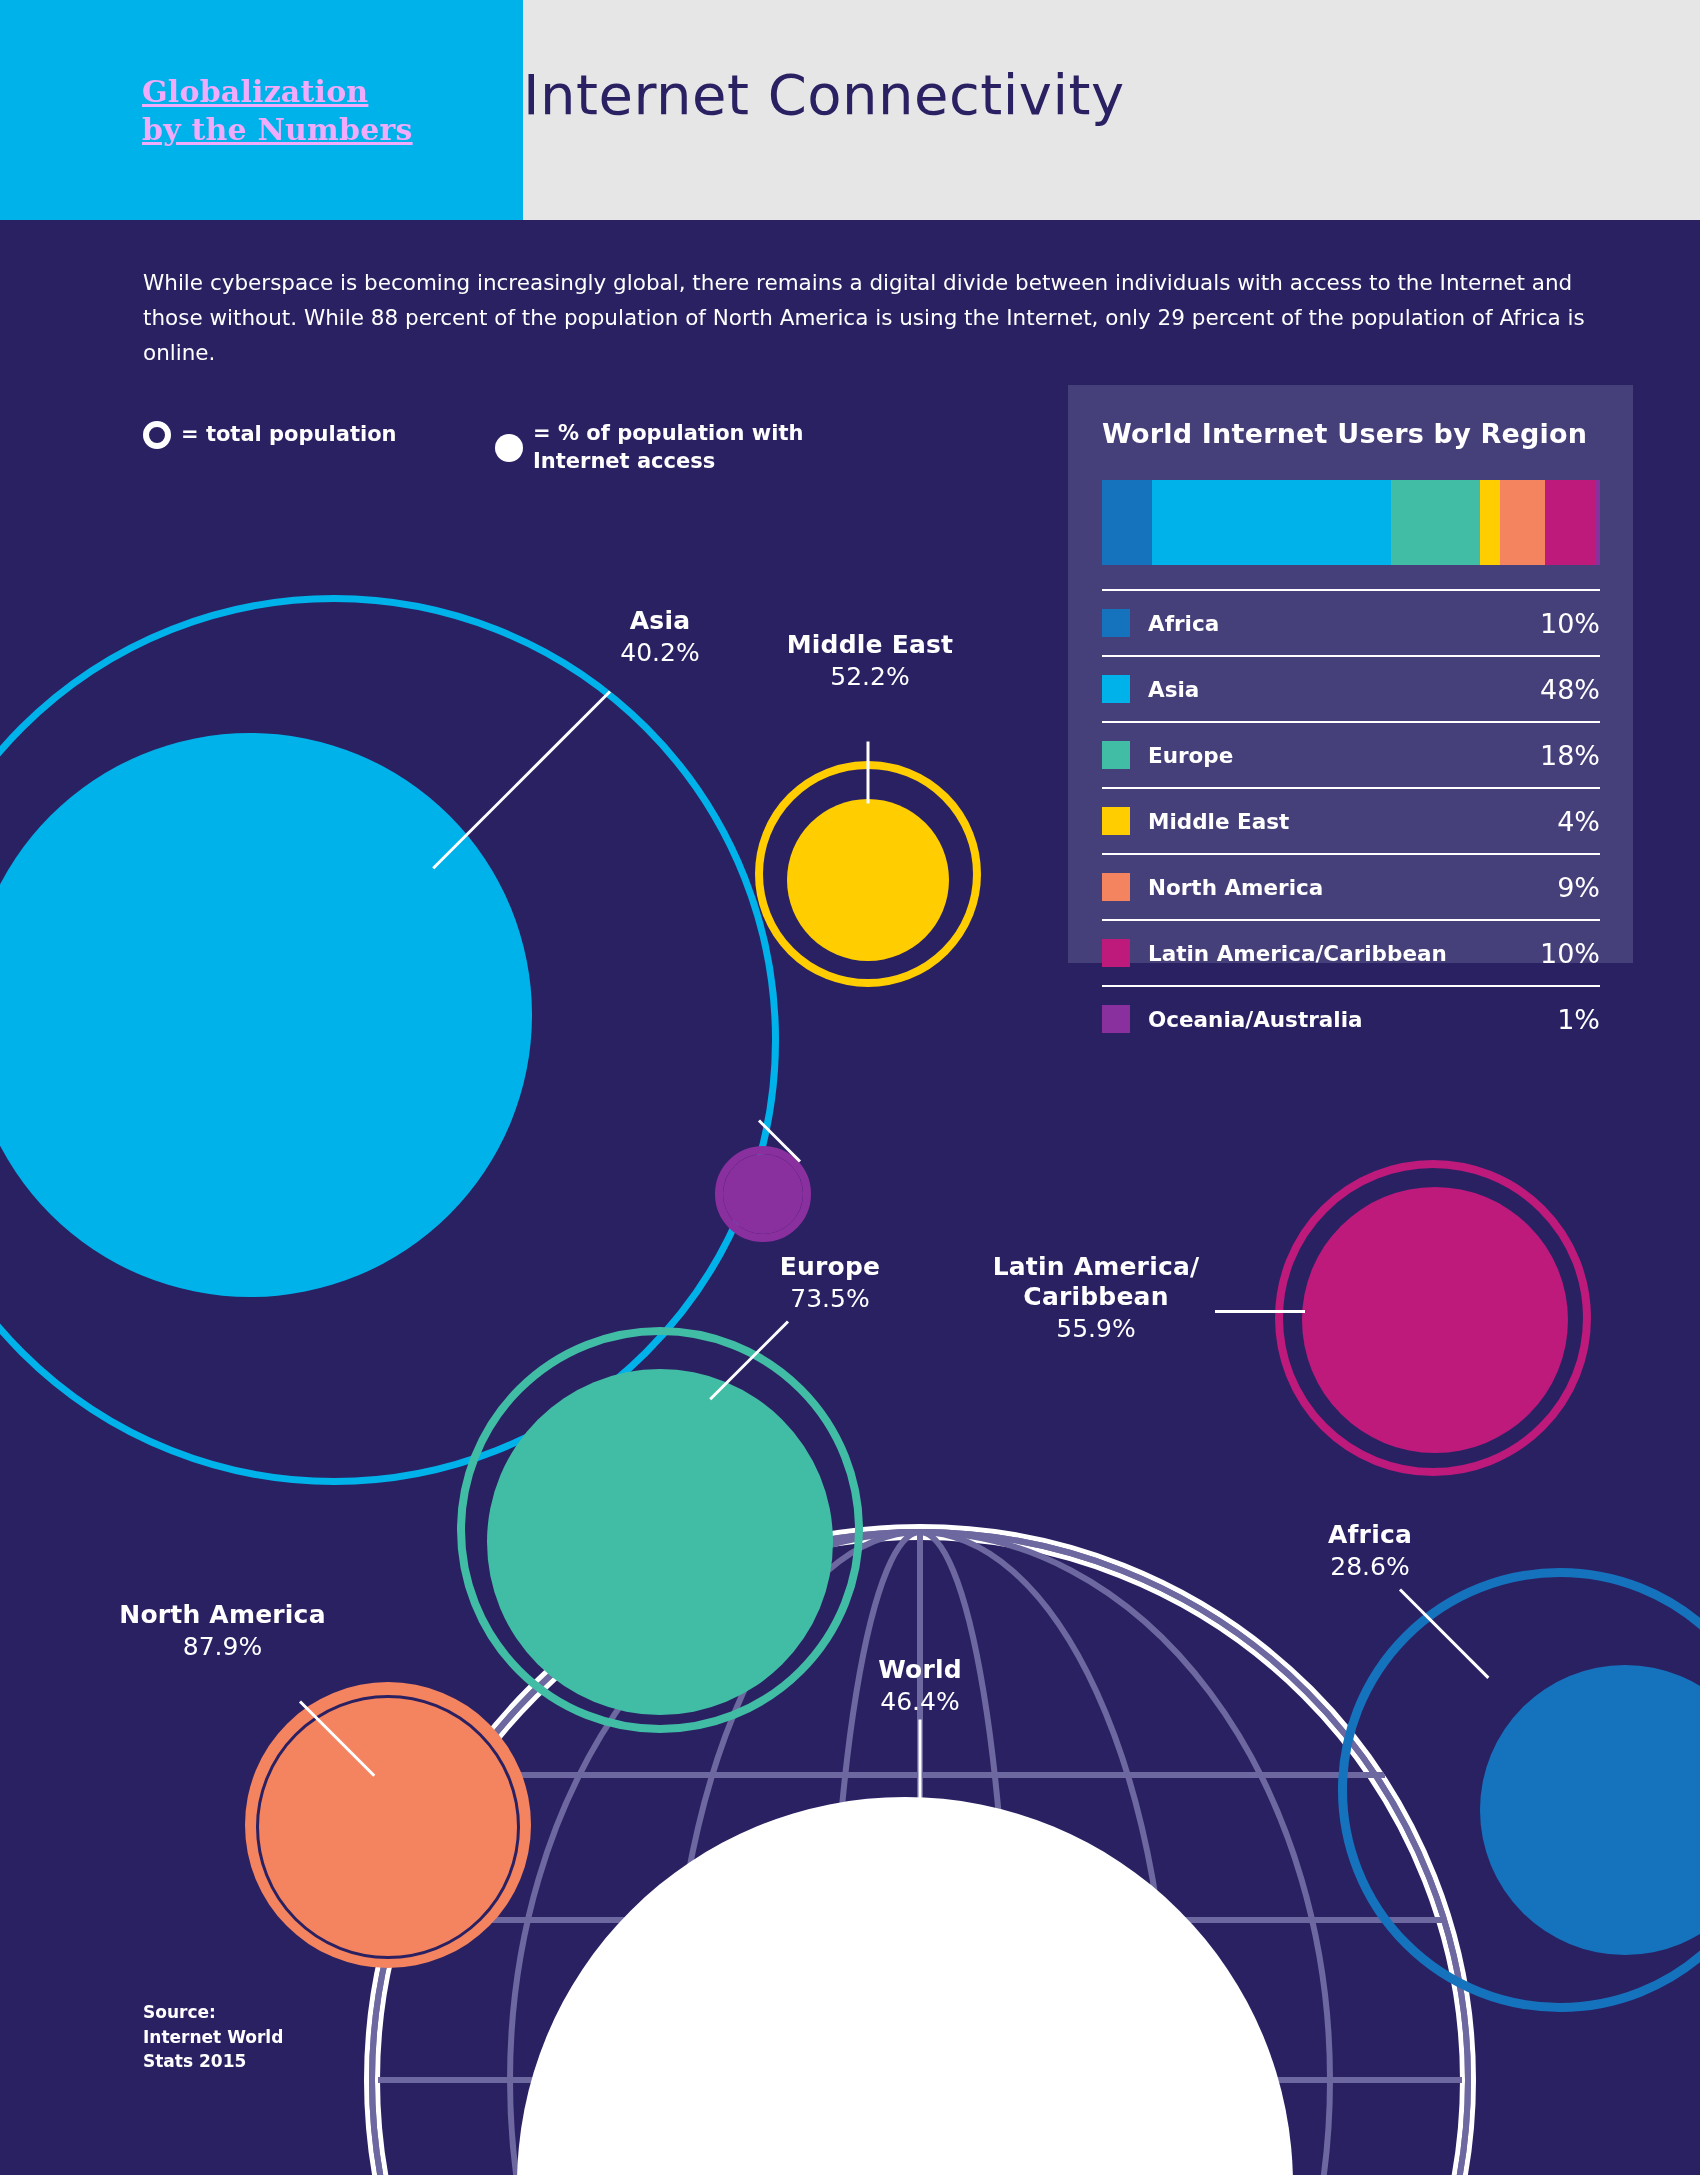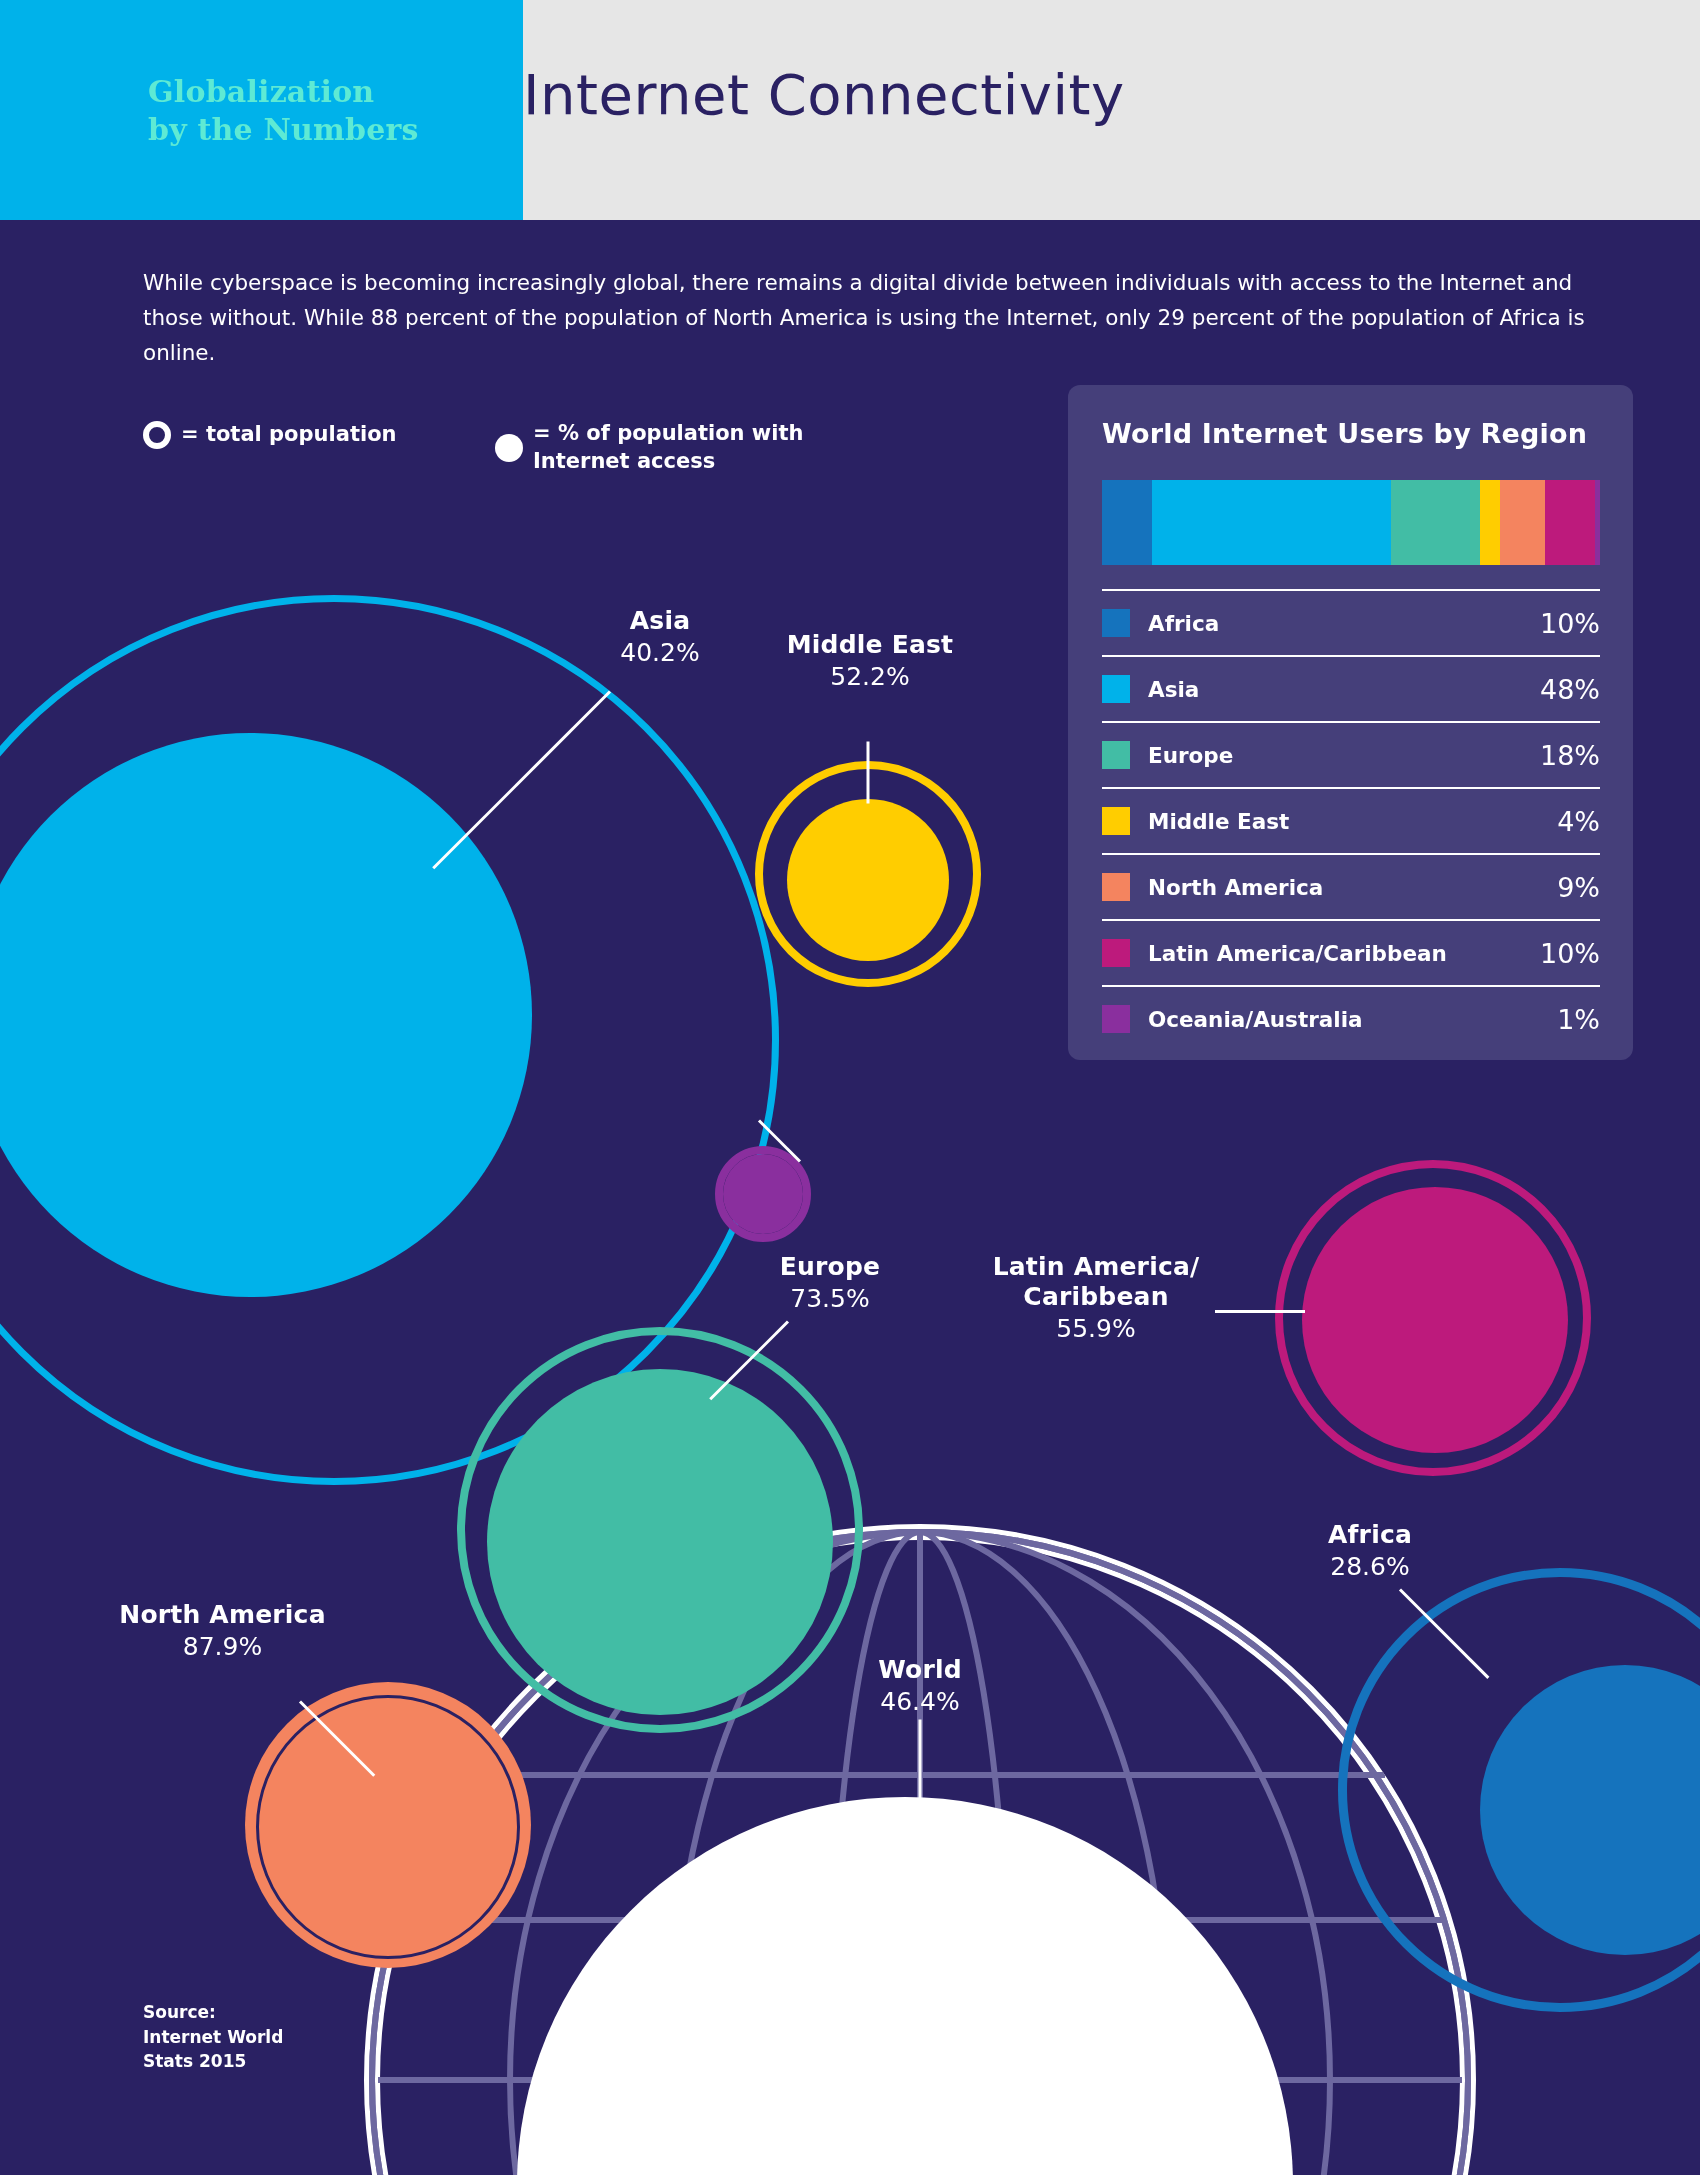--- a/index.html
+++ b/index.html
@@ -10,23 +10,23 @@
     overflow:hidden;
     position:relative;
   }
   #root{position:absolute;left:0;top:0;width:1700px;height:2175px;overflow:hidden;}
 
   
   .header{position:absolute;left:0;top:0;width:1700px;height:220px;}
   .hdr-blue{position:absolute;left:0;top:0;width:523px;height:220px;background:#00b2ea;}
   .hdr-grey{position:absolute;left:523px;top:0;width:1177px;height:220px;background:#e6e6e6;}
   .hdr-kicker{
-    position:absolute;left:148px;top:73px;width:340px;
-    color:#5eead4;font-family:"DejaVu Serif","Liberation Serif",serif;
-    font-weight:bold;font-size:30px;line-height:1.28;letter-spacing:.2px;
+    position:absolute;left:142px;top:73px;width:340px;
+    color:#f0abfc;font-family:"DejaVu Serif","Liberation Serif",serif;
+    font-weight:bold;font-size:30px;line-height:1.28;letter-spacing:.2px;text-decoration:underline;
   }
   .hdr-title{
     position:absolute;left:523px;top:62px;width:1177px;
     color:#2a2163;font-family:"DejaVu Sans","Liberation Sans",sans-serif;
     font-weight:400;font-size:56px;letter-spacing:.5px;
   }
 
   
   .intro{
     position:absolute;left:143px;top:266px;width:1460px;
@@ -42,23 +42,22 @@
     margin-top:1px;margin-right:10px;flex:0 0 auto;
   }
   .key-solid{
     width:28px;height:28px;border-radius:50%;background:#ffffff;
     margin-top:1px;margin-right:10px;flex:0 0 auto;
   }
   .key-label{color:#ffffff;font-size:21px;font-weight:bold;line-height:1.32;}
 
   
   .panel{
-    position:absolute;left:1068px;top:385px;width:565px;height:675px;
+    position:absolute;left:1068px;top:385px;width:565px;height:578px;
     background:#453f7a;
-    border-radius:12px;
   }
   .panel-title{
     position:absolute;left:34px;top:33px;color:#ffffff;
     font-size:27px;font-weight:bold;letter-spacing:.2px;
   }
   .panel-bar{
     position:absolute;left:34px;top:95px;width:498px;height:85px;
     display:flex;overflow:hidden;
   }
   .panel-bar span{height:100%;display:block;}

